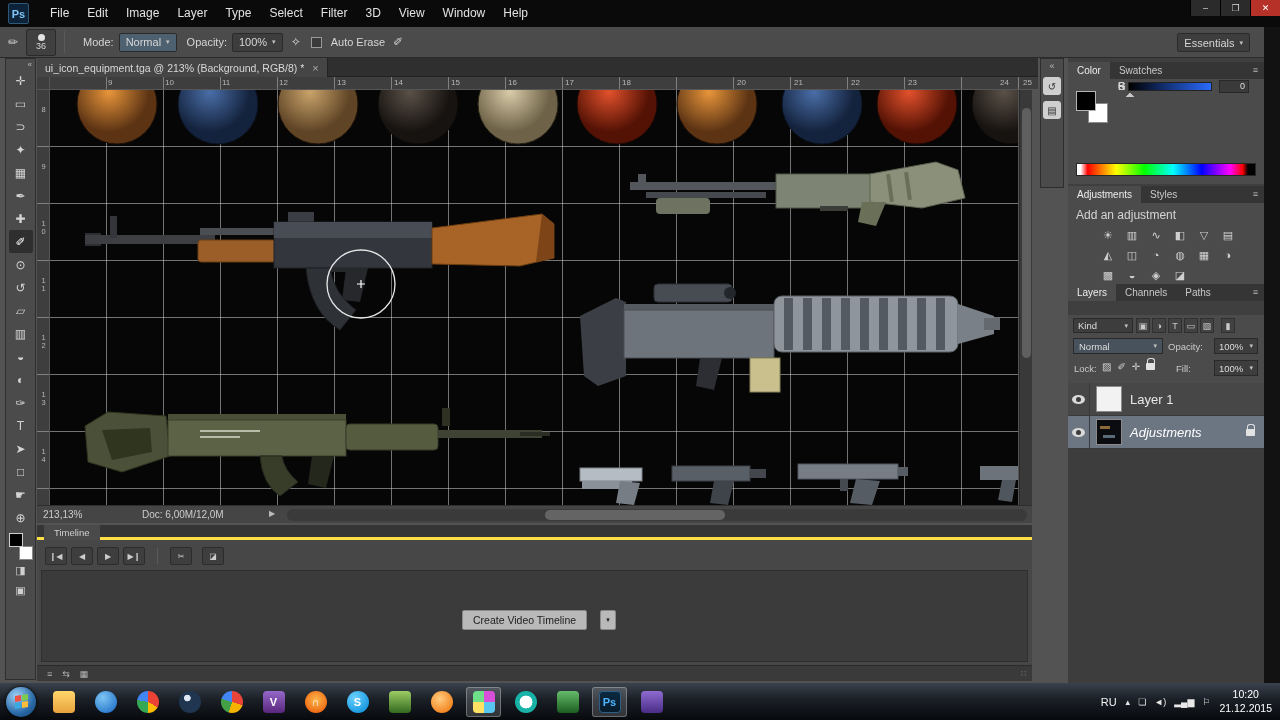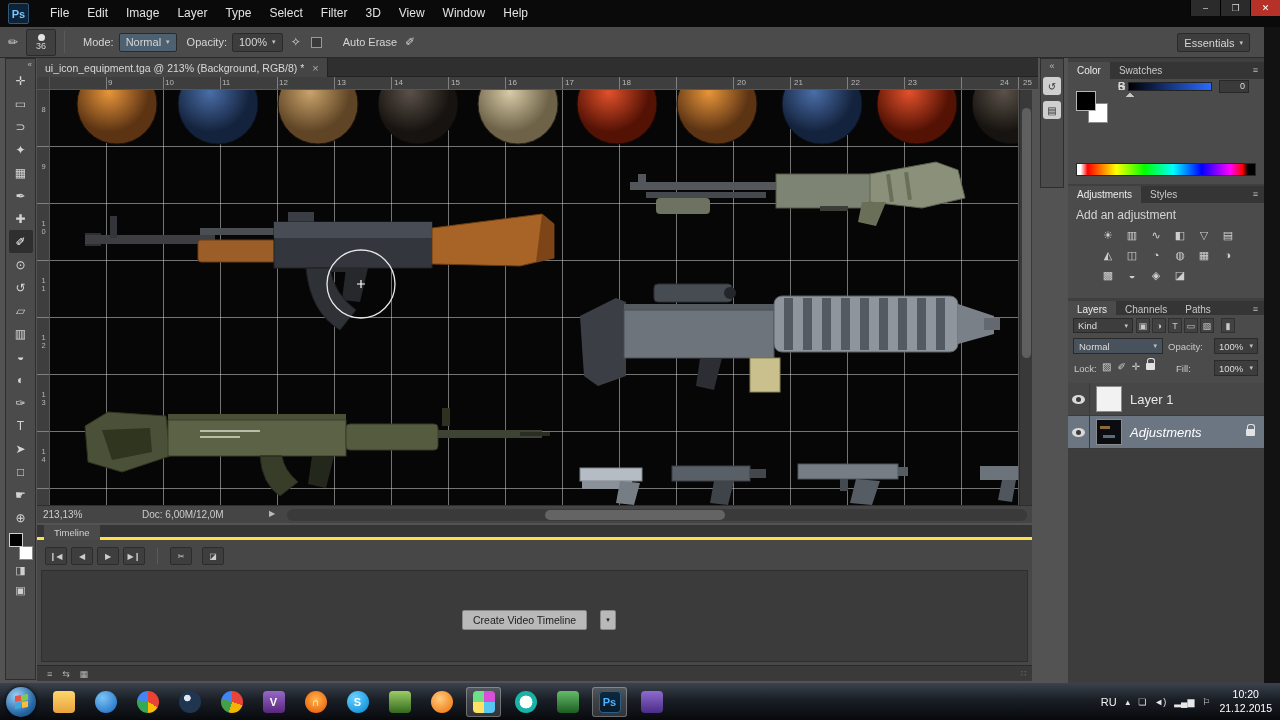--- a/index.html
+++ b/index.html
@@ -29,21 +29,21 @@
            display:flex;align-items:center;padding:0 6px;gap:5px;}
   .opt-box.blue{background:#4e6170;}
   .dd-arrow{font-size:7px;color:#c3c3c3;}
   #tool-preview{margin-left:8px;}
   #brush-preview{margin-left:8px;display:flex;flex-direction:column;align-items:center;
                  justify-content:center;width:30px;height:27px;background:#404040;
                  border:1px solid #2a2a2a;border-radius:2px;font-size:9px;line-height:10px;}
   #brush-preview .dot{width:7px;height:7px;border-radius:50%;background:#e3e3e3;}
   .opt-label{margin-left:10px;margin-right:5px;}
   .opt-icon{margin-left:8px;font-size:12px;color:#cfcfcf;}
-  #auto-erase{display:flex;align-items:center;gap:21px;margin-left:10px;}
+  #auto-erase{display:flex;align-items:center;gap:9px;margin-left:10px;}
   #auto-erase .cb{width:11px;height:11px;background:#3a3a3a;border:1px solid #999;}
   #workspace-box{position:absolute;right:30px;top:6px;}
 
   
   #toolbar{position:absolute;left:5px;top:58px;width:31px;height:622px;background:#4b4b4b;
            border:1px solid #2e2e2e;display:flex;flex-direction:column;align-items:center;
            padding-top:1px;}
   #toolbar-expander{font-size:8px;color:#bbb;align-self:flex-end;margin-right:3px;line-height:9px;}
   .tool{width:24px;height:23px;display:flex;align-items:center;justify-content:center;
         font-size:12px;color:#d4d4d4;}
@@ -132,21 +132,21 @@
   
   #dock{position:absolute;left:1068px;top:58px;width:196px;height:625px;background:#3f3f3f;}
   .ptabs{position:absolute;left:0;width:196px;height:17px;background:#353535;display:flex;
          font-size:10px;}
   .ptab{padding:0 9px;line-height:17px;color:#c8c8c8;}
   .ptab.active{background:#4b4b4b;color:#ececec;}
   .pmenu{margin-left:auto;padding:0 6px;line-height:17px;color:#bbb;font-size:9px;}
   .pbody{position:absolute;left:0;width:196px;background:#4b4b4b;}
   #p-color-tabs{top:4px;}  #p-color-body{top:21px;height:105px;}
   #p-adj-tabs{top:128px;}  #p-adj-body{top:145px;height:95px;}
-  #p-layers-tabs{top:243px;justify-content:space-between;} #p-layers-body{top:257px;height:436px;background:#3d3d3d;}
+  #p-layers-tabs{top:226px;justify-content:space-between;} #p-layers-body{top:257px;height:436px;background:#3d3d3d;}
 
   
   #fgbg{position:absolute;left:8px;top:12px;width:34px;height:34px;}
   #fg-color{position:absolute;left:0;top:0;width:20px;height:20px;background:#000;
             border:1px solid #b5b5b5;z-index:2;}
   #bg-color{position:absolute;left:12px;top:12px;width:20px;height:20px;background:#fff;
             border:1px solid #8a8a8a;}
   .ch{position:absolute;left:50px;height:14px;display:flex;align-items:center;}
   .ch-l{width:10px;font-size:10px;color:#d8d8d8;}
   .ch-track{width:84px;height:9px;background:var(--c,#555);border:1px solid #222;position:relative;}

